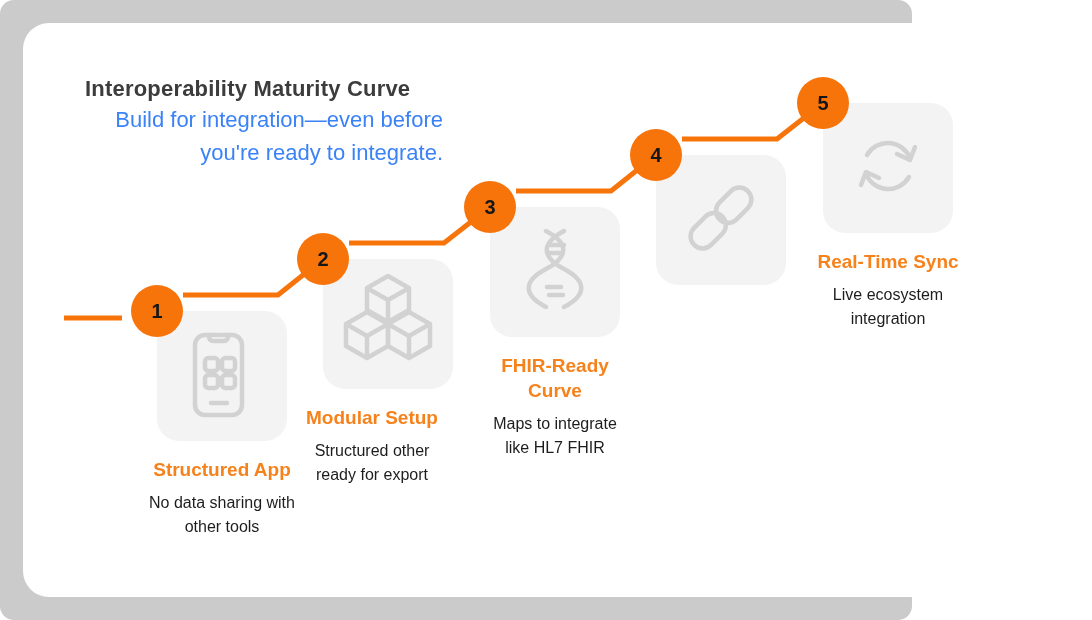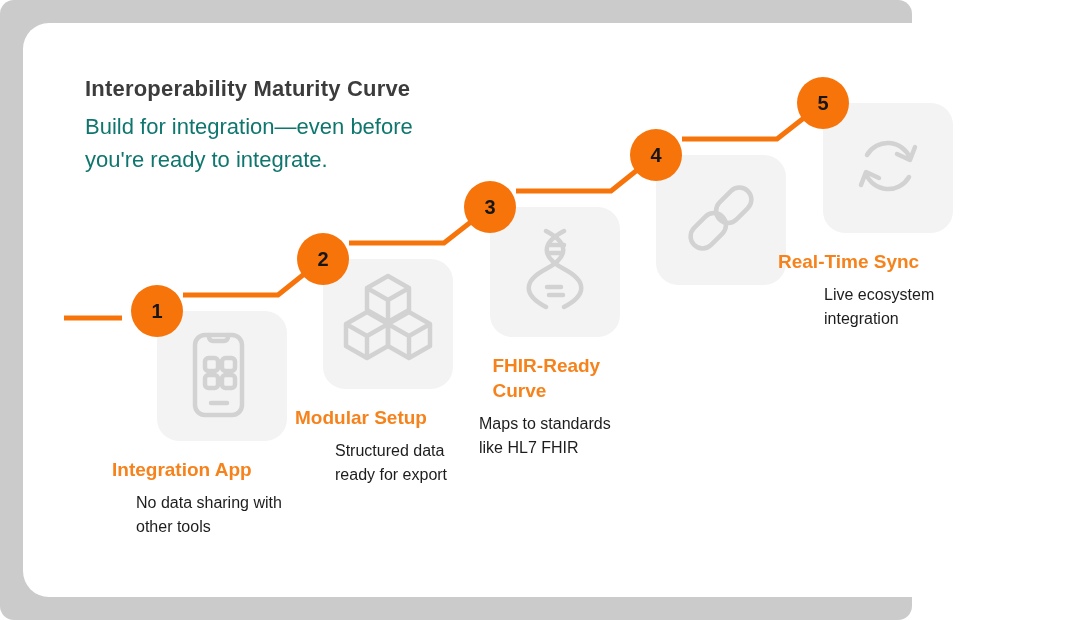--- a/index.html
+++ b/index.html
@@ -14,40 +14,40 @@
   }
   *{margin:0;padding:0;box-sizing:border-box;}
   html,body{width:1092px;height:620px;background:#fff;font-family:"Liberation Sans",sans-serif;}
   .frame{position:absolute;left:0;top:0;width:912px;height:620px;
          background:var(--frame-background);border-radius:14px;}
   .canvas{position:absolute;left:23px;top:23px;width:1046px;height:574px;
           background:var(--canvas-background);border-radius:26px;overflow:hidden;}
 
   .header{position:absolute;left:62px;top:52px;}
   .header h1{font-size:22px;font-weight:bold;color:var(--heading-text);line-height:28px;letter-spacing:.2px;}
-  .header .subtitle{margin-top:7px;width:358px;font-size:22px;font-weight:normal;
-                    color:#0f766e;line-height:33px;}
+  .header .subtitle{width:358px;font-size:22px;font-weight:normal;
+                    color:#3b82f6;line-height:33px;text-align:right;}
 
   .connector{position:absolute;left:0;top:0;width:1046px;height:574px;pointer-events:none;}
   .connector path{stroke:var(--accent-orange);stroke-width:5;fill:none;}
 
   .step{position:absolute;left:0;top:0;}
   .circle{position:absolute;width:52px;height:52px;border-radius:50%;
           background:var(--accent-orange);display:flex;align-items:center;justify-content:center;
           font-size:20px;font-weight:bold;color:#161616;}
   .card{position:absolute;width:130px;height:130px;border-radius:22px;background:var(--card-background);}
   .card svg{position:absolute;left:0;top:0;}
   .icon{stroke:var(--icon-stroke);stroke-width:4.5;fill:none;stroke-linecap:round;stroke-linejoin:round;}
-  .text{position:absolute;width:220px;text-align:left;}
+  .text{position:absolute;width:220px;text-align:center;}
   .step-title{font-size:19px;font-weight:bold;color:var(--step-title-orange);line-height:25px;margin:0 auto;}
   .step-desc{font-size:16px;font-weight:500;color:var(--body-text);line-height:1.5;margin:9px auto 0;}
 
   
   .s1 .circle{left:108px;top:262px} .s1 .card{left:134px;top:288px} .s1 .text{left:89px;top:434px}
-  .s2 .circle{left:274px;top:210px} .s2 .card{left:300px;top:236px} .s2 .text{left:272px;top:382px}
+  .s2 .circle{left:274px;top:210px} .s2 .card{left:300px;top:236px} .s2 .text{left:239px;top:382px}
   .s3 .circle{left:441px;top:158px} .s3 .card{left:467px;top:184px} .s3 .text{left:422px;top:330px}
   .s4 .circle{left:607px;top:106px} .s4 .card{left:633px;top:132px} .s4 .text{left:588px;top:278px}
   .s5 .circle{left:774px;top:54px}  .s5 .card{left:800px;top:80px}  .s5 .text{left:755px;top:226px}
 
   .s1 .step-desc{max-width:172px}
   .s2 .step-desc{max-width:140px}
   .s3 .step-title{max-width:125px}
   .s3 .step-desc{max-width:152px}
   .s4 .step-desc{max-width:168px}
   .s5 .step-desc{max-width:128px}
@@ -80,59 +80,59 @@
             <rect x="48" y="47" width="13" height="13" rx="3.5"></rect>
             <rect x="65" y="47" width="13" height="13" rx="3.5"></rect>
             <rect x="48" y="64" width="13" height="13" rx="3.5"></rect>
             <rect x="65" y="64" width="13" height="13" rx="3.5"></rect>
             <path d="M54 92 H70"></path>
           </svg>
         </span>
       </div>
       <div class="circle">1</div>
       <div class="text">
-        <div class="step-title">Integration App</div>
+        <div class="step-title">Structured App</div>
         <div class="step-desc">No data sharing with other tools</div>
       </div>
     </div>
 
     <div class="step s2">
       <div class="card">
         <span>
           <svg width="130" height="130" viewBox="0 0 130 130" class="icon" stroke-width="4">
             <path d="M65 17 L86 29 L86 51 L65 63 L44 51 L44 29 Z M44 29 L65 41 L86 29 M65 41 L65 63"></path>
             <path d="M44 53 L65 65 L65 87 L44 99 L23 87 L23 65 Z M23 65 L44 77 L65 65 M44 77 L44 99"></path>
             <path d="M86 53 L107 65 L107 87 L86 99 L65 87 L65 65 Z M65 65 L86 77 L107 65 M86 77 L86 99"></path>
           </svg>
         </span>
       </div>
       <div class="circle">2</div>
       <div class="text">
         <div class="step-title">Modular Setup</div>
-        <div class="step-desc">Structured data ready for export</div>
+        <div class="step-desc">Structured other ready for export</div>
       </div>
     </div>
 
     <div class="step s3">
       <div class="card">
         <span>
           <svg width="130" height="130" viewBox="0 0 130 130" class="icon" stroke-width="4">
             <path d="M56 24 C79 36, 79 50, 56 62 C33 74, 33 88, 56 100"></path>
             <path d="M74 24 C51 36, 51 50, 74 62 C97 74, 97 88, 74 100"></path>
             <path d="M60 38 H74"></path>
             <path d="M58 46 H72"></path>
             <path d="M57 80 H71"></path>
             <path d="M59 88 H73"></path>
           </svg>
         </span>
       </div>
       <div class="circle">3</div>
       <div class="text">
         <div class="step-title">FHIR-Ready Curve</div>
-        <div class="step-desc">Maps to standards like HL7 FHIR</div>
+        <div class="step-desc">Maps to integrate like HL7 FHIR</div>
       </div>
     </div>
 
     <div class="step s4">
       <div class="card">
         <span>
           <svg width="130" height="130" viewBox="0 0 130 130" class="icon" stroke-width="5">
             <g transform="rotate(-45 65 63)">
               <rect x="27" y="51" width="40" height="24" rx="12"></rect>
               <rect x="63" y="51" width="40" height="24" rx="12"></rect>

